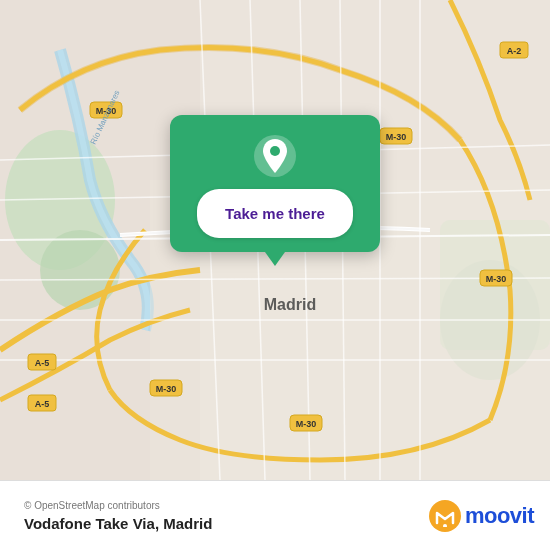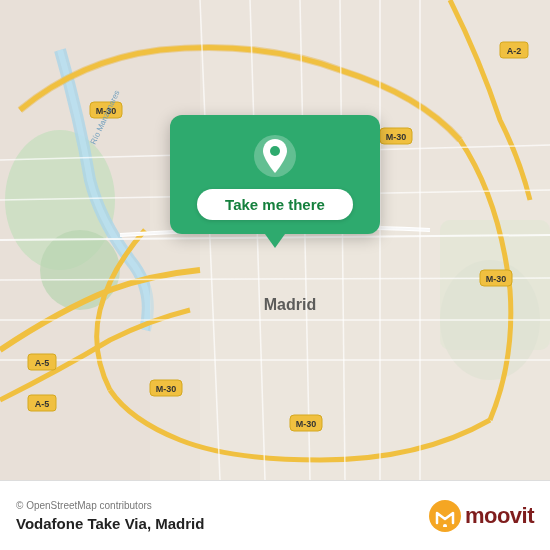--- a/index.html
+++ b/index.html
@@ -56,24 +56,24 @@
     }
 
     .pin-icon {
       width: 46px;
       height: 46px;
       margin-bottom: 10px;
     }
 
     #take-me-there-btn {
       background: white;
-      color: #15803d;
+      color: #4c1d95;
       border: none;
       border-radius: 22px;
-      padding: 7px 28px;
+      padding: 16px 28px;
       font-size: 15px;
       font-weight: 600;
       cursor: pointer;
       white-space: nowrap;
       box-shadow: 0 1px 4px rgba(0,0,0,0.15);
     }
 
     #bottom-bar {
       width: 550px;
       height: 70px;
@@ -81,20 +81,21 @@
       display: flex;
       align-items: center;
       justify-content: space-between;
       padding: 0 16px;
       border-top: 1px solid #ddd;
     }
 
     #bottom-left {
       display: flex;
       flex-direction: column;
+      margin-left: 8px;
     }
 
     #osm-credit {
       font-size: 10px;
       color: #777;
       margin-bottom: 4px;
     }
 
     #location-name {
       font-size: 15px;
@@ -117,21 +118,21 @@
       align-items: center;
       justify-content: center;
       color: white;
       font-weight: bold;
       font-size: 18px;
     }
 
     .moovit-text {
       font-size: 22px;
       font-weight: bold;
-      color: #7f1d1d;
+      color: #1d4ed8;
       letter-spacing: -0.5px;
     }
     .road-bg { stroke: #e8b84b; stroke-width: 7; fill: none; opacity: 0.5; }
   </style>
 </head>
 <body>
 
 <div id="map-container">
   <svg id="map-svg" viewBox="0 0 550 480" xmlns="http://www.w3.org/2000/svg">
 

